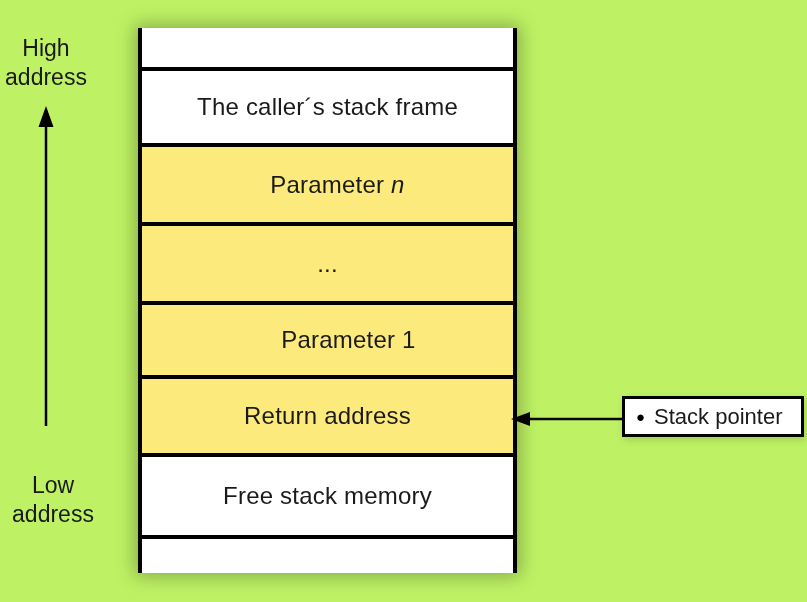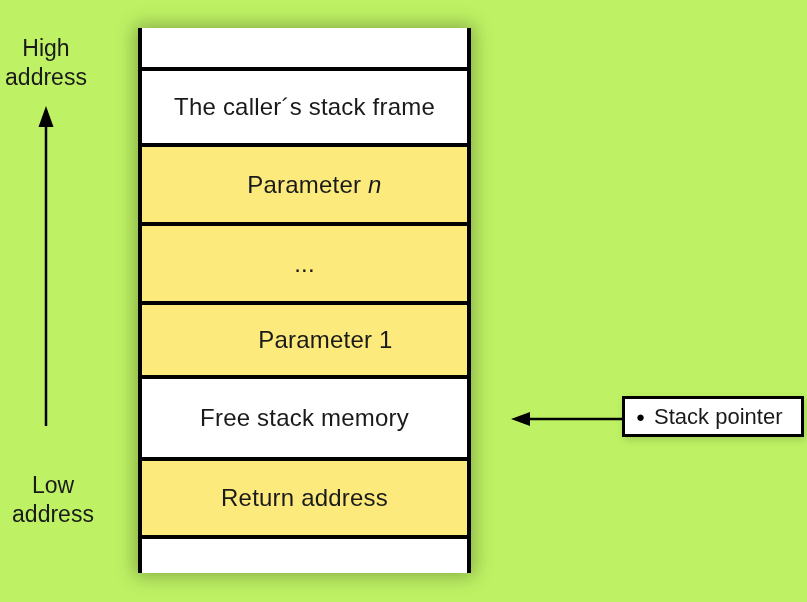--- a/index.html
+++ b/index.html
@@ -15,21 +15,21 @@
     background: #bef264;
     overflow: hidden;
     color: #1a1a1a;
   }
 
   
   .stack-col {
     position: absolute;
     left: 138px;
     top: 28px;
-    width: 333px;
+    width: 379px;
     height: 545px;
     box-sizing: border-box;
     border-left: 4px solid #000;
     border-right: 4px solid #000;
     background: #ffffff;
     box-shadow: 0 0 18px 3px rgba(0,0,0,0.30);
   }
   .gap-top { height: 39px; }
   .section {
     box-sizing: border-box;
@@ -127,26 +127,26 @@
     </div>
 
     <div class="section s2" style="background: rgb(252, 235, 124);">
       <span class="lbl"><span>...</span><i></i></span>
     </div>
 
     <div class="section s3" style="background: rgb(252, 235, 124); padding-left: 42px;">
       <span class="lbl"><span>Parameter 1</span><i></i></span>
     </div>
 
+    <div class="section s4" style="background: rgb(252, 235, 124);">
+      <span class="lbl"><span>Return address</span><i></i></span>
+    </div>
+
     <div class="section s5" style="background: rgb(255, 255, 255);">
       <span class="lbl"><span>Free stack memory</span><i></i></span>
-    </div>
-
-    <div class="section s4" style="background: rgb(252, 235, 124);">
-      <span class="lbl"><span>Return address</span><i></i></span>
     </div>
 
     <div class="bottom-gap"></div>
   </div>
 
   <svg id="sp-arrow" width="113" height="22" viewBox="0 0 113 22">
     <line x1="15" y1="11" x2="113" y2="11" stroke="#000" stroke-width="2.5"></line>
     <polygon points="0,11 19,4 19,18" fill="#000"></polygon>
   </svg>
 

